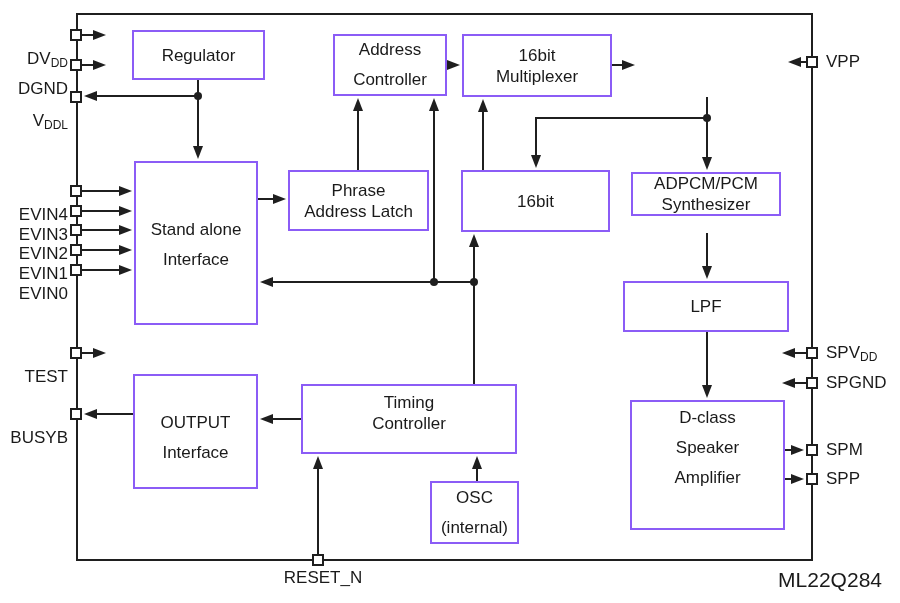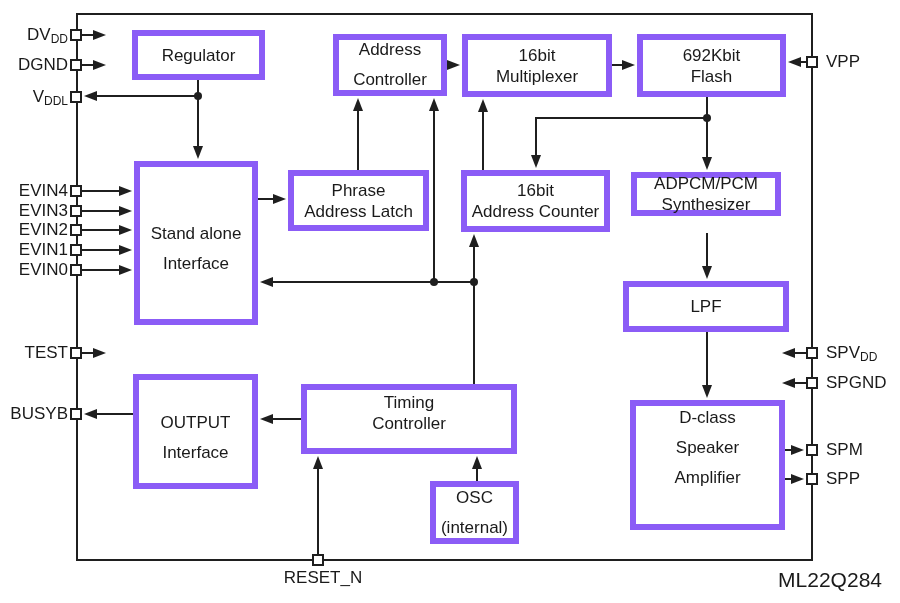--- a/index.html
+++ b/index.html
@@ -7,35 +7,35 @@
     position:relative;width:900px;height:603px;background:#ffffff;
     font-family:"Liberation Sans","DejaVu Sans",sans-serif;color:#1a1a1a;
     overflow:hidden;
   }
   .chip-border{
     position:absolute;left:76px;top:13px;width:737px;height:548px;
     border:2px solid #1f1f1f;box-sizing:border-box;z-index:0;background:transparent;
   }
   svg.wires{position:absolute;left:0;top:0;z-index:1;}
   .block{
-    position:absolute;background:#fff;border:6px solid #8b5cf6;box-sizing:border-box;
+    position:absolute;background:#fff;border:2px solid #8b5cf6;box-sizing:border-box;
     display:flex;flex-direction:column;align-items:center;justify-content:center;
     font-size:17px;line-height:21px;text-align:center;z-index:2;white-space:nowrap;
   }
   .block.spread{line-height:30px;}
   .pin{
     position:absolute;width:12px;height:12px;background:#fff;
     border:2px solid #1f1f1f;box-sizing:border-box;z-index:3;
   }
   .plabel{
     position:absolute;font-size:17px;white-space:nowrap;z-index:4;
     transform:translateY(-50%);
   }
   .plabel .sb{font-size:12px;vertical-align:-3px;}
-  .lbl-left{right:832px;text-align:center;}
+  .lbl-left{right:832px;text-align:center;margin-top:24px;}
   .lbl-right{left:826px;text-align:right;}
   .chip-name{
     position:absolute;right:18px;top:580px;transform:translateY(-50%);
     font-size:21px;font-weight:normal;z-index:4;
   }
   .reset-label{
     position:absolute;left:258px;top:578px;width:130px;text-align:center;
     transform:translateY(-50%);font-size:17px;z-index:4;
   }
 </style>
@@ -128,38 +128,33 @@
   <div class="block spread" style="left:333px;top:34px;width:114px;height:62px">
     <div>Address</div>
     <div>Controller</div>
   </div>
 
   <div class="block" style="left:462px;top:34px;width:150px;height:63px">
     <div>16bit</div>
     <div>Multiplexer</div>
   </div>
 
-  <div class="block" style="left:637px;top:34px;width:149px;height:63px">
-    <div>692Kbit</div>
-    <div>Flash</div>
-  </div>
 
   <div class="block spread" style="left:134px;top:161px;width:124px;height:164px;justify-content:flex-start;padding-top:52px">
     <div>Stand alone</div>
     <div>Interface</div>
   </div>
 
   <div class="block" style="left:288px;top:170px;width:141px;height:61px">
     <div>Phrase</div>
     <div>Address Latch</div>
   </div>
 
   <div class="block" style="left:461px;top:170px;width:149px;height:62px">
     <div>16bit</div>
-    <div>Address Counter</div>
   </div>
 
   <div class="block" style="left:631px;top:172px;width:150px;height:44px">
     <div>ADPCM/PCM</div>
     <div>Synthesizer</div>
   </div>
 
   <div class="block" style="left:623px;top:281px;width:166px;height:51px">
     <div>LPF</div>
   </div>

